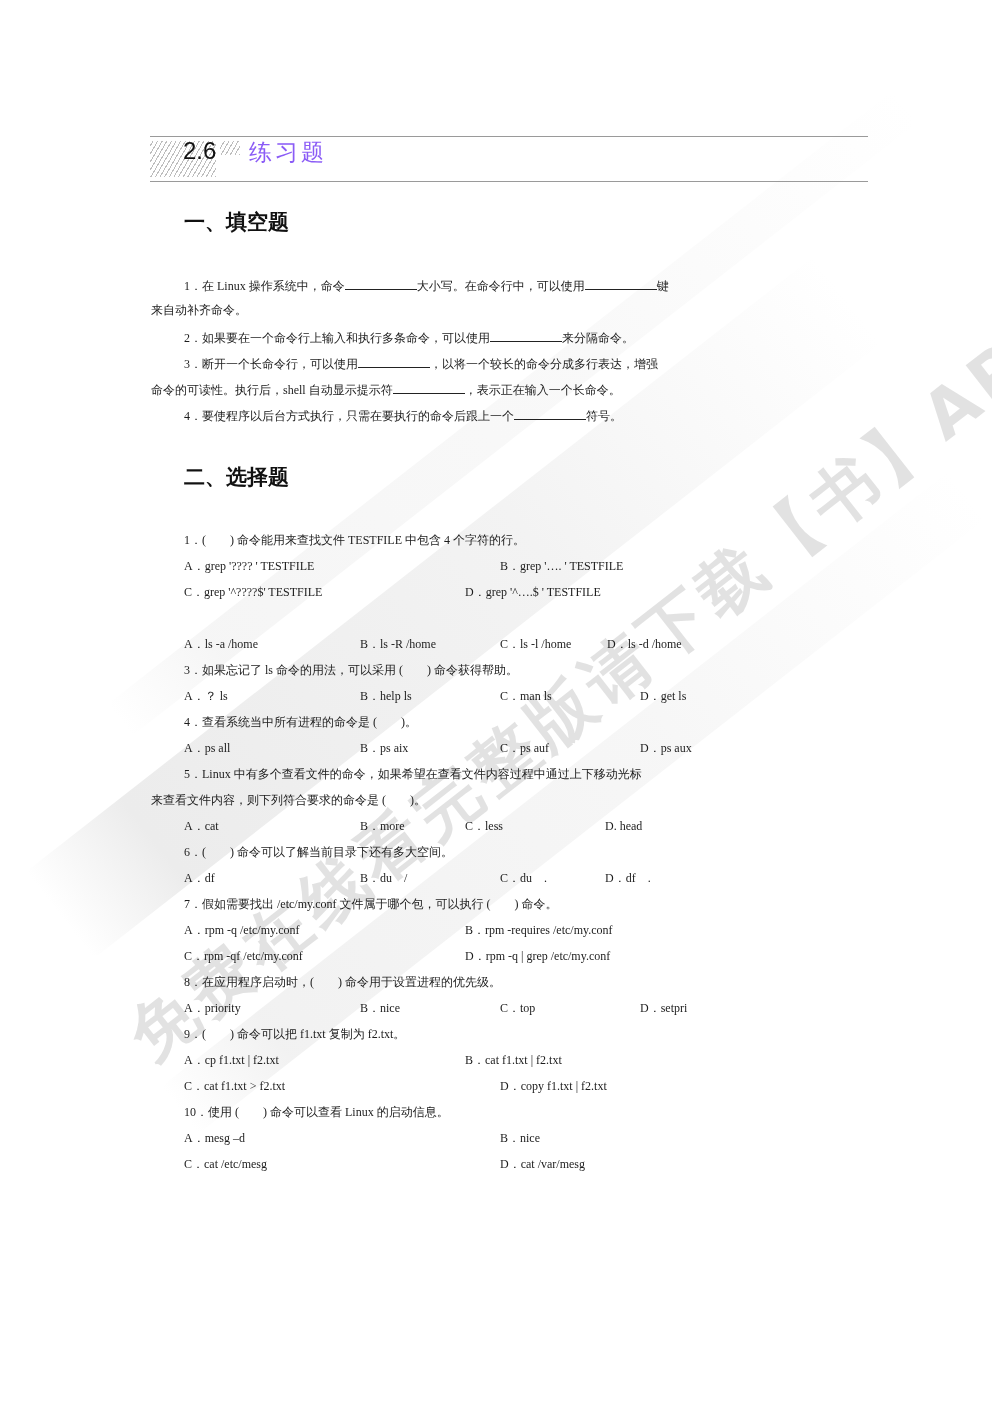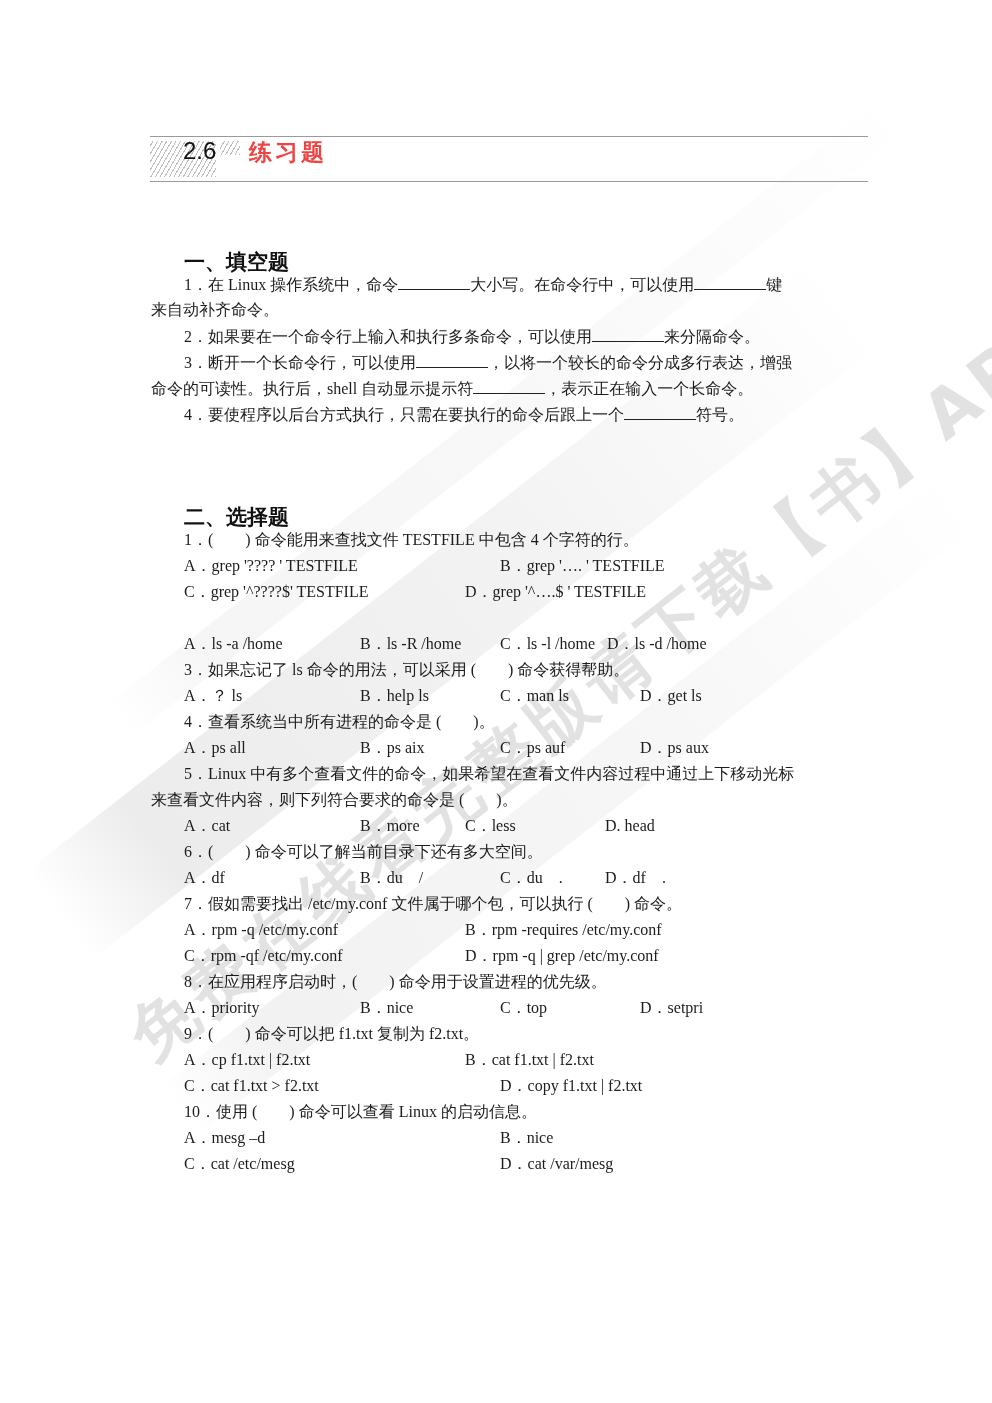--- a/index.html
+++ b/index.html
@@ -43,30 +43,30 @@
   .hatch2 {
     position: absolute; left: 70px; top: 4px; width: 20px; height: 14px;
     background: repeating-linear-gradient(-60deg, #bdbdbd 0 1px, transparent 1px 4px);
   }
   .chapter-num {
     position: absolute; left: 33px; top: 0px;
     font-family: "Liberation Sans", sans-serif; font-size: 24px; color: #111;
   }
   .chapter-title {
     position: absolute; left: 99px; top: 0px;
-    font-family: "DejaVu Serif", serif; font-size: 23px; letter-spacing: 3px; color: #ef4444; font-weight: bold;
+    font-family: "DejaVu Serif", serif; font-size: 23px; letter-spacing: 3px; color: #8b5cf6;
   }
 
   .section-title {
     position: absolute; left: 184px;
-    font-family: "DejaVu Sans", sans-serif; font-weight: bold; font-size: 21px; color: #111; margin-top: 40px;
+    font-family: "DejaVu Sans", sans-serif; font-weight: bold; font-size: 21px; color: #111;
   }
 
   .line {
-    position: absolute; font-size: 16px; line-height: 20px; white-space: nowrap; color: #1c1c1c;
+    position: absolute; font-size: 12px; line-height: 20px; white-space: nowrap; color: #1c1c1c;
   }
   .blank {
     display: inline-block; width: 72px; border-bottom: 1px solid #222; height: 15px; vertical-align: baseline;
   }
   .opt { position: absolute; white-space: nowrap; }
 </style>
 </head>
 <body>
 
 <div class="page">

